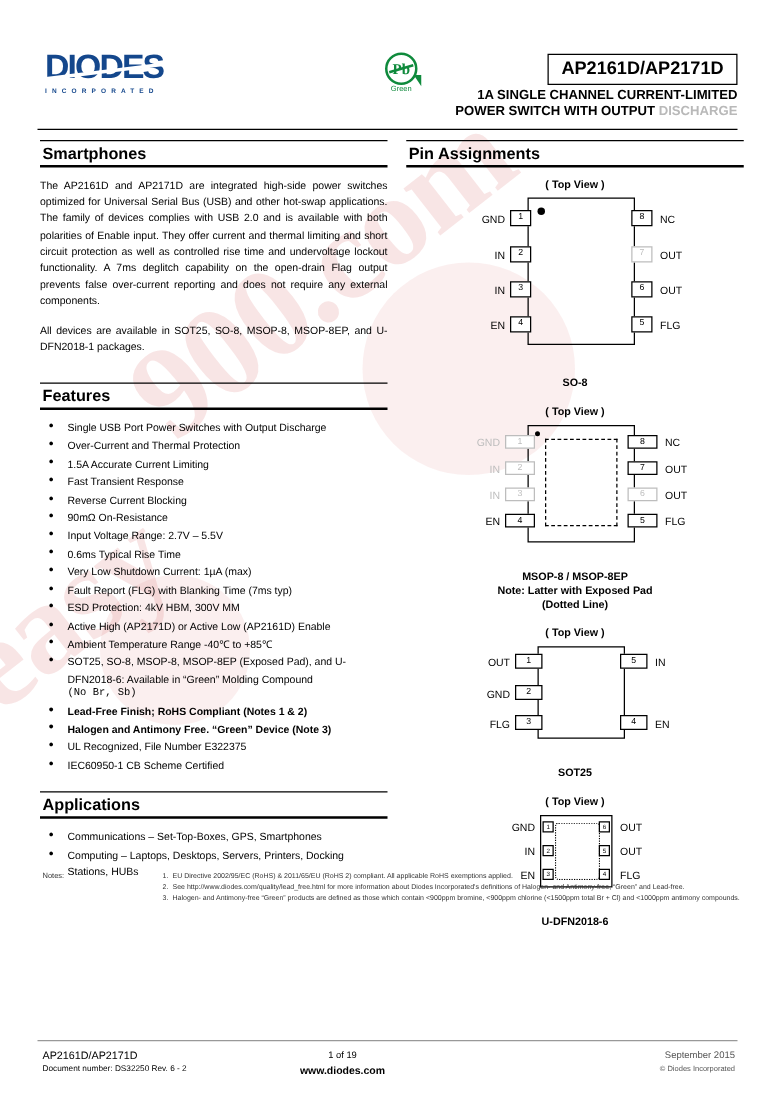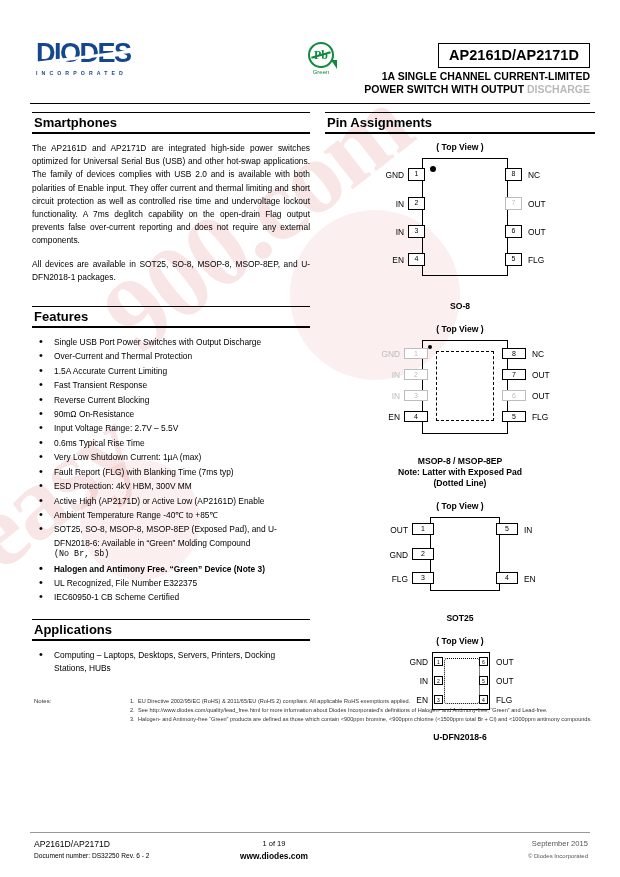--- a/index.html
+++ b/index.html
@@ -404,27 +404,29 @@
           <li>90mΩ On-Resistance</li>
           <li>Input Voltage Range: 2.7V – 5.5V</li>
           <li>0.6ms Typical Rise Time</li>
           <li>Very Low Shutdown Current: 1µA (max)</li>
           <li>Fault Report (FLG) with Blanking Time (7ms typ)</li>
           <li>ESD Protection: 4kV HBM, 300V MM</li>
           <li>Active High (AP2171D) or Active Low (AP2161D) Enable</li>
           <li>Ambient Temperature Range -40℃ to +85℃</li>
           <li>SOT25, SO-8, MSOP-8, MSOP-8EP (Exposed Pad), and U-DFN2018-6: Available in “Green” Molding Compound</li>
           <li class="nobullet">(No Br, Sb)</li>
+          <li class="b">Lead-Free Finish; RoHS Compliant (Notes 1 &amp; 2)</li>
           <li class="b">Halogen and Antimony Free. “Green” Device (Note 3)</li>
           <li>UL Recognized, File Number E322375</li>
           <li>IEC60950-1 CB Scheme Certified</li>
         </ul>
 
         <div class="sec-head" style="margin-top:14px;">Applications</div>
         <ul class="feat">
+          <li>Communications – Set-Top-Boxes, GPS, Smartphones</li>
           <li>Computing – Laptops, Desktops, Servers, Printers, Docking Stations, HUBs</li>
         </ul>
       </div>
 
       <div class="col-right">
 
         <div class="sec-head">Pin Assignments</div>
 
         <div class="pkg">
           <div class="topview">( Top View )</div>

